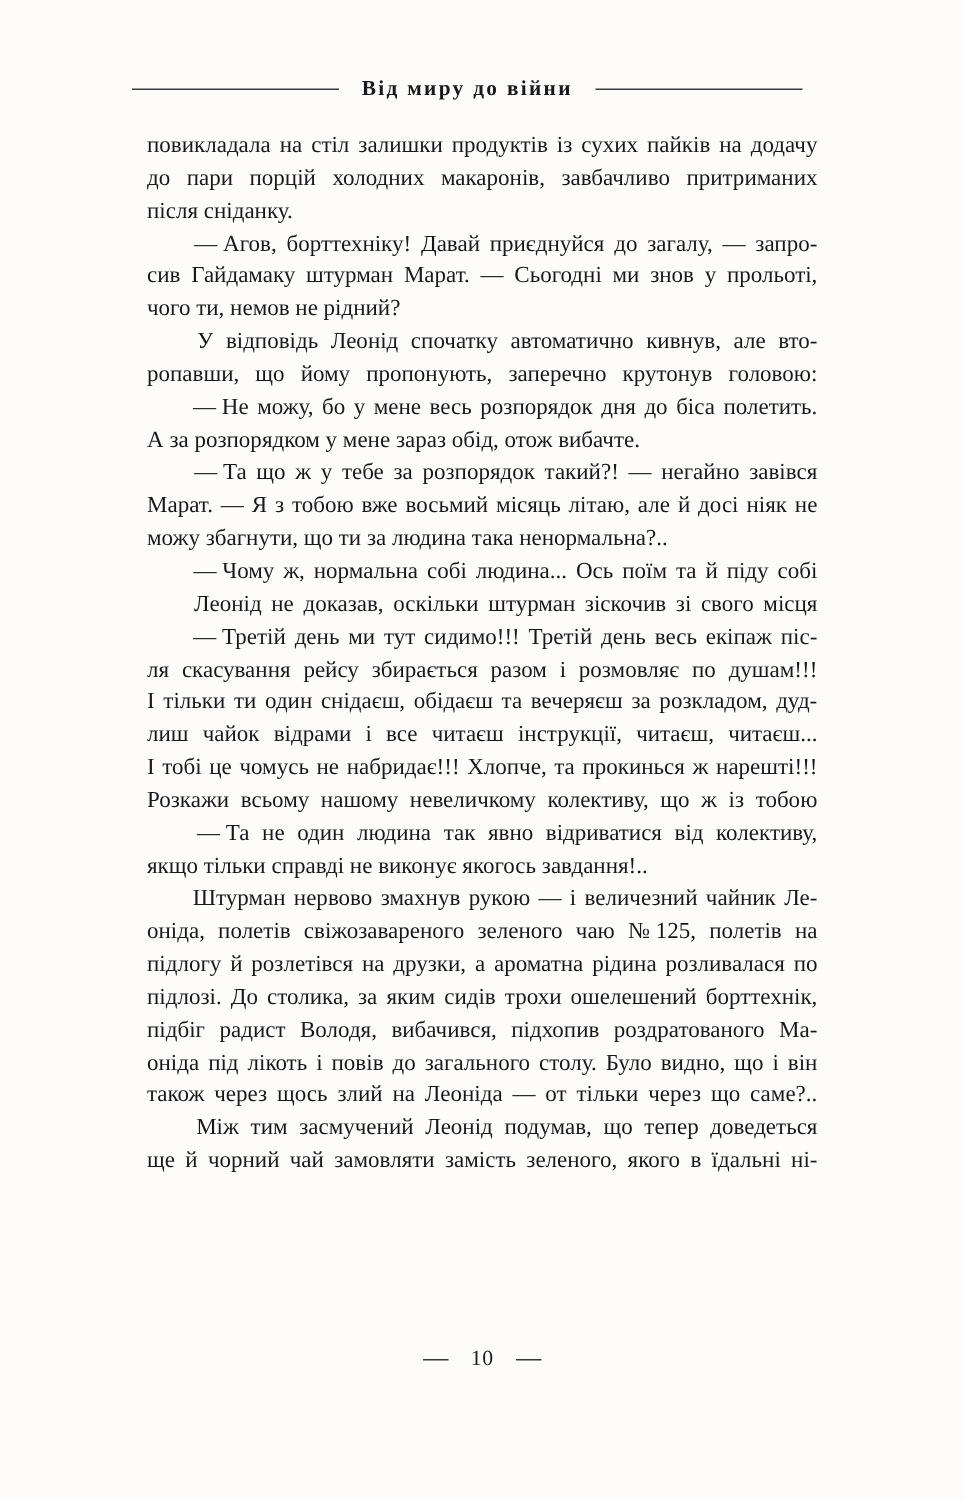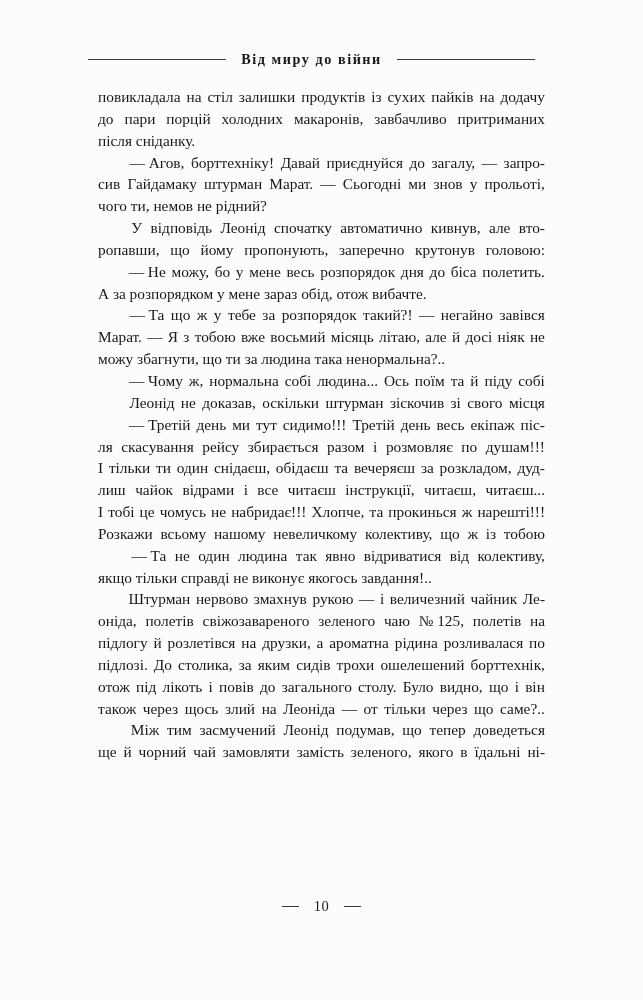--- a/index.html
+++ b/index.html
@@ -409,21 +409,30 @@
           <span>До</span>
           <span>столика,</span>
           <span>за</span>
           <span>яким</span>
           <span>сидів</span>
           <span>трохи</span>
           <span>ошелешений</span>
           <span>борттехнік,</span>
         </span>
         <span class="line just">
-          <span>отож</span>
+          <span>підбіг</span>
+          <span>радист</span>
+          <span>Володя,</span>
+          <span>вибачився,</span>
+          <span>підхопив</span>
+          <span>роздратованого</span>
+          <span>Ма-</span>
+        </span>
+        <span class="line just">
+          <span>оніда</span>
           <span>під</span>
           <span>лікоть</span>
           <span>і</span>
           <span>повів</span>
           <span>до</span>
           <span>загального</span>
           <span>столу.</span>
           <span>Було</span>
           <span>видно,</span>
           <span>що</span>

